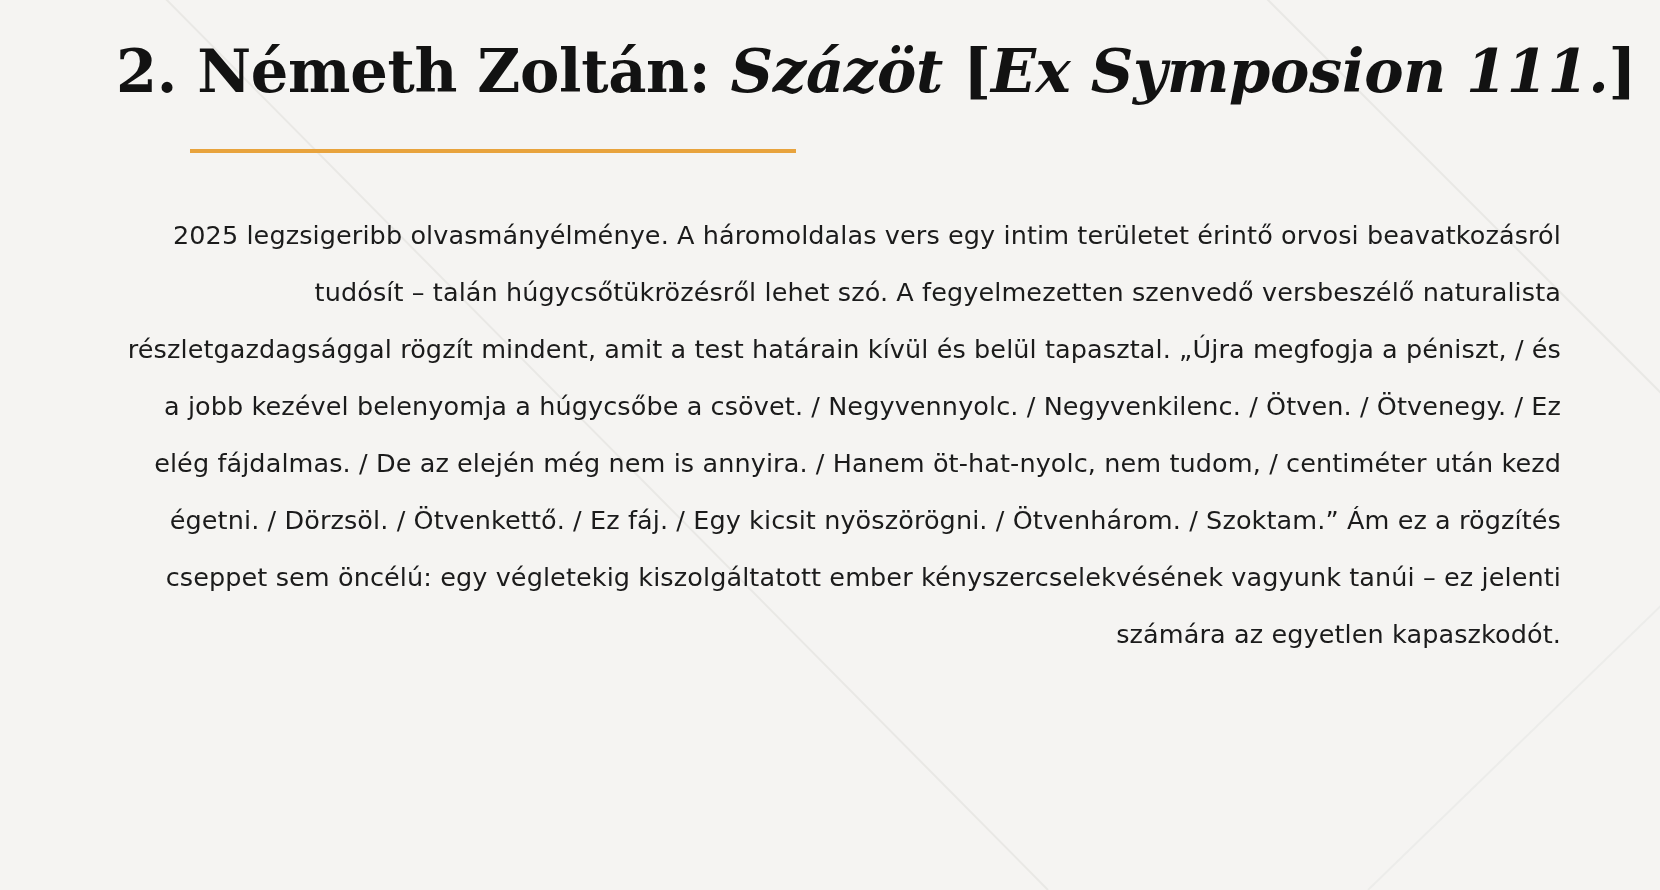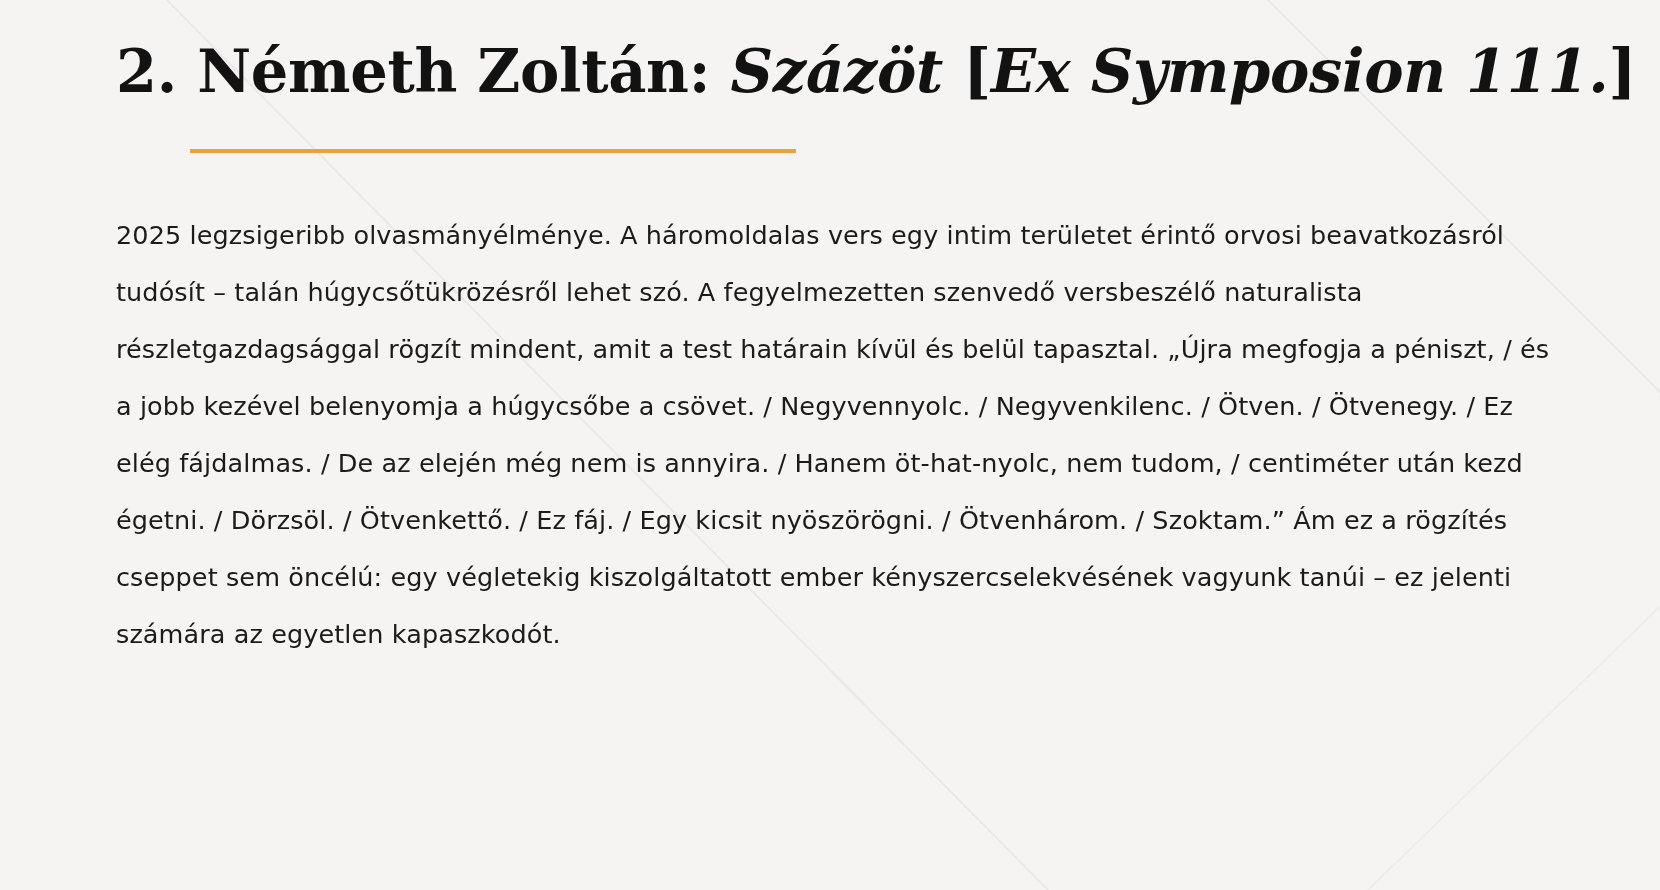--- a/index.html
+++ b/index.html
@@ -67,21 +67,21 @@
   }
   .body-text {
     margin: 0;
     padding-top: 96px;
     font-family: "DejaVu Sans", sans-serif;
     font-size: 25.5px;
     line-height: 57px;
     color: #1b1b1b;
     max-width: 1445px;
     letter-spacing: 0.1px;
-    text-align: left;
+    text-align: right;
   }
 </style>
 </head>
 <body>
 
 <div class="page">
 
   <div class="bg-lines">
     <svg viewBox="0 0 1660 890" xmlns="http://www.w3.org/2000/svg">
       <line x1="0" y1="-120" x2="1000" y2="890" stroke="#e9e8e5" stroke-width="2"></line>

